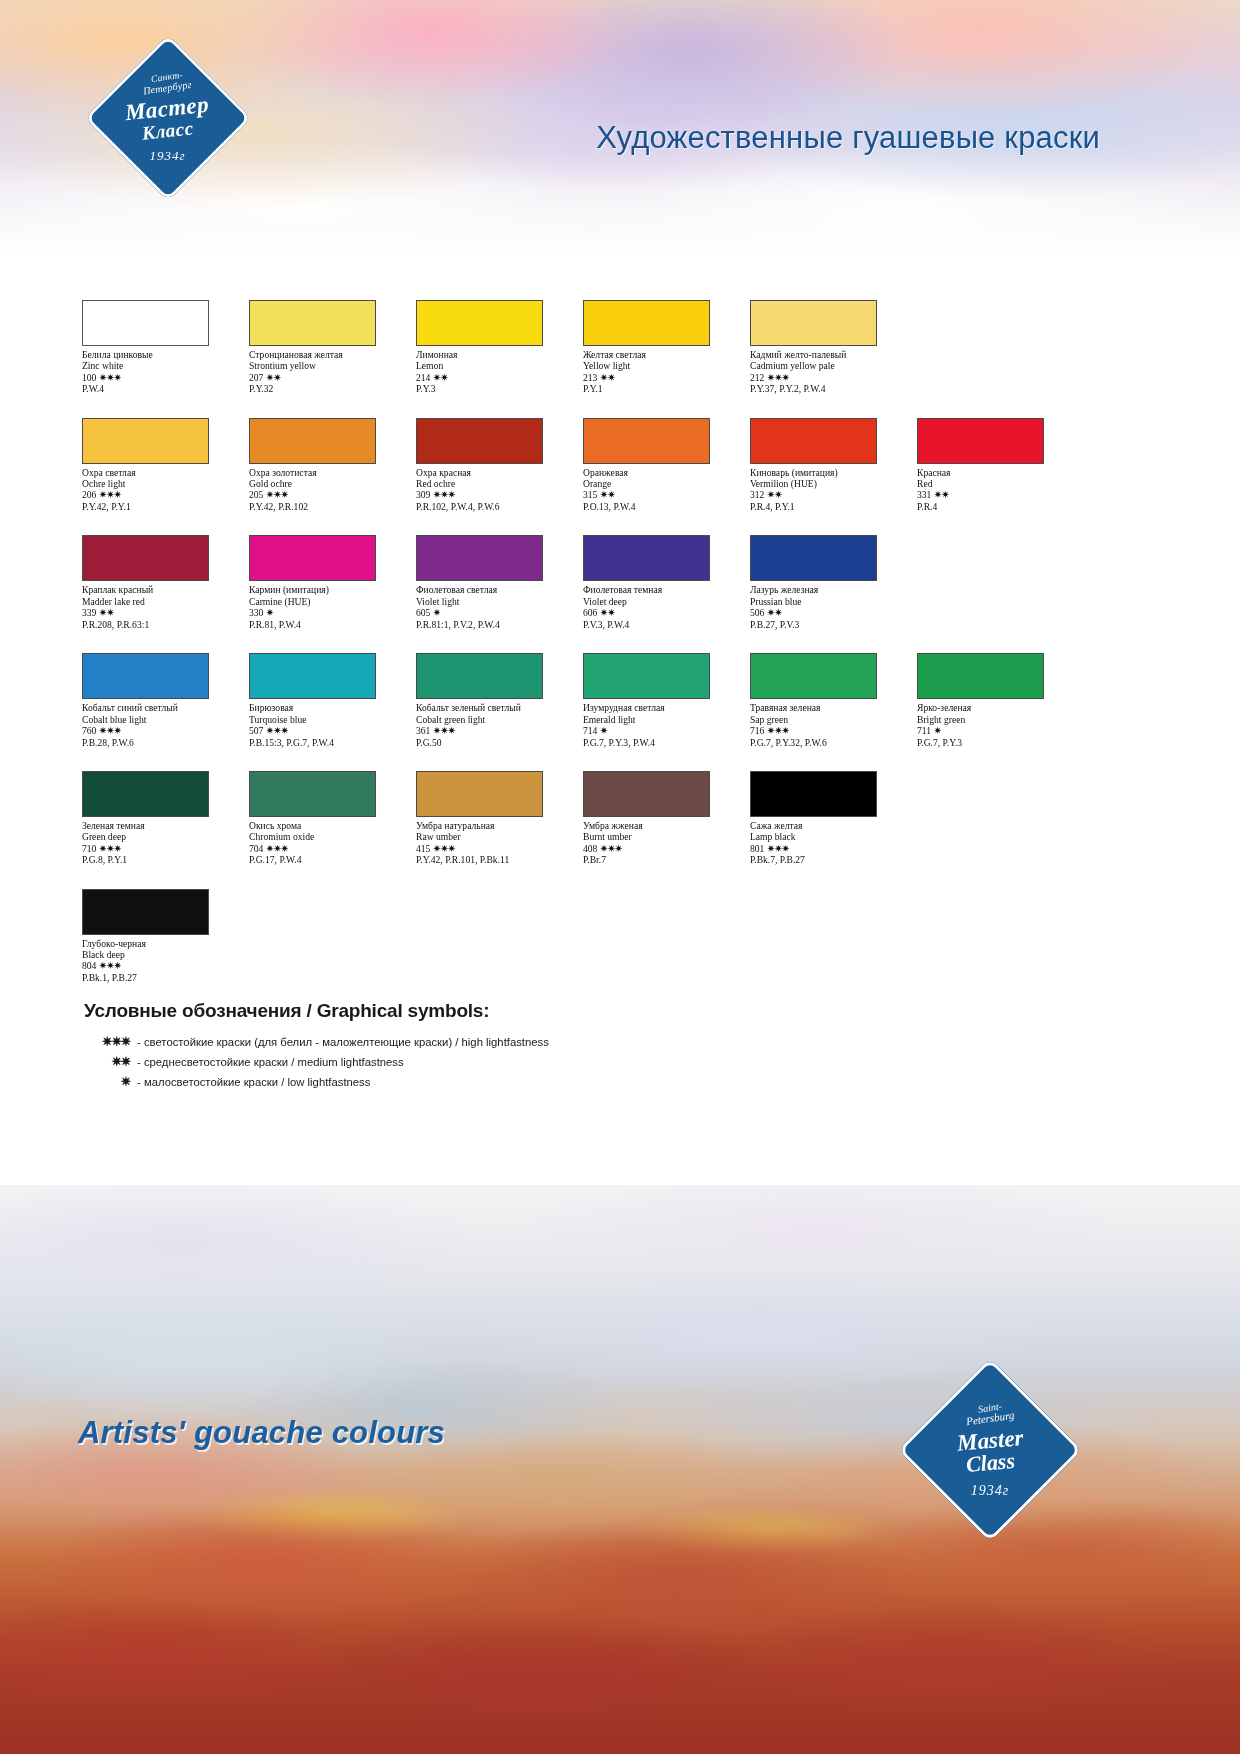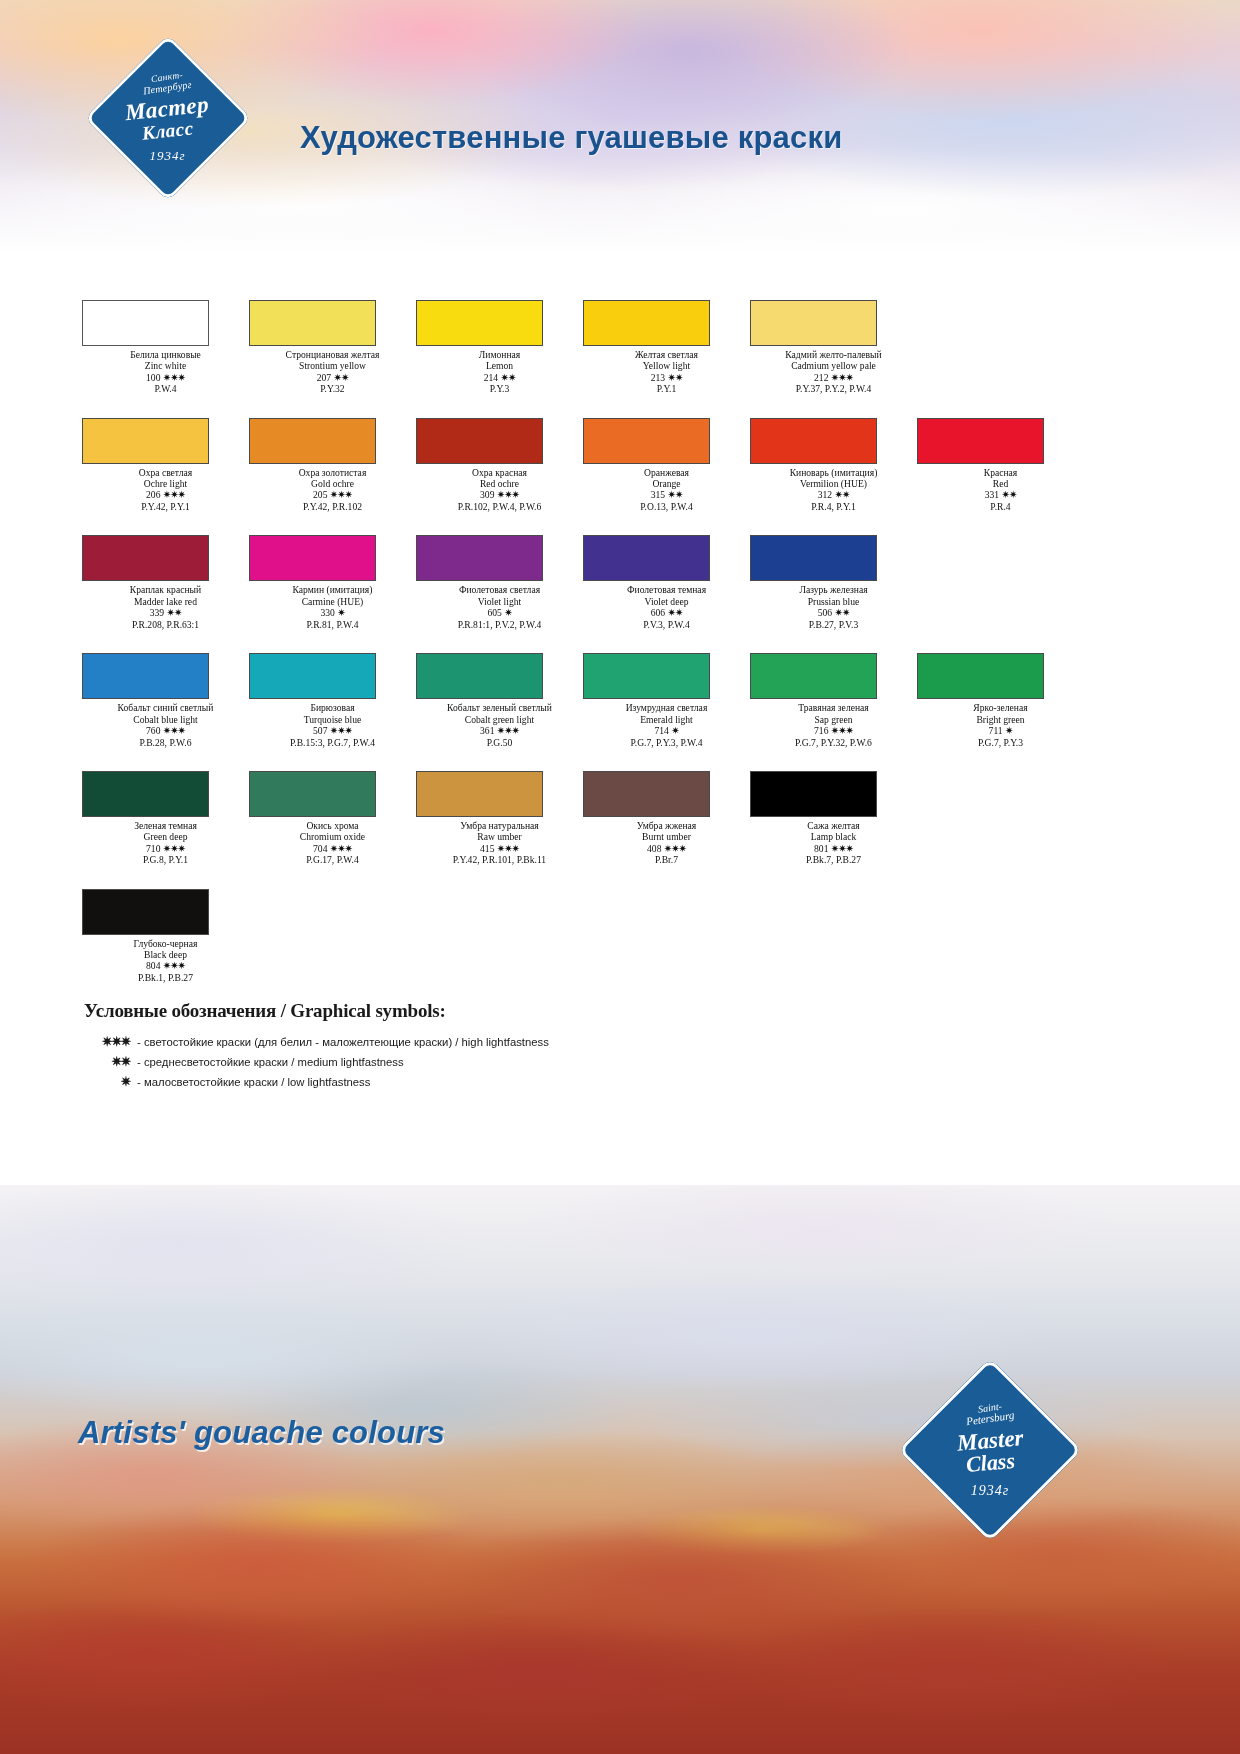--- a/index.html
+++ b/index.html
@@ -49,30 +49,31 @@
   #logo-top .l1{ font-size:9.5px; font-style:italic; letter-spacing:.3px; transform:rotate(-8deg); margin-bottom:1px;}
   #logo-top .l2{ font-size:10px; font-style:italic; letter-spacing:.3px; transform:rotate(-8deg); margin-bottom:4px;}
   #logo-top .l3{ font-size:23px; font-style:italic; font-weight:bold; letter-spacing:.5px; transform:rotate(-6deg);}
   #logo-top .l4{ font-size:19px; font-style:italic; font-weight:bold; letter-spacing:.5px; transform:rotate(-6deg); margin-top:1px;}
   #logo-top .l5{ font-size:13px; font-style:italic; margin-top:9px; letter-spacing:1px;}
 
   
   #header-title{
     position:absolute; left:300px; top:120px; width:800px;
     font-family:"Liberation Sans", sans-serif;
-    font-weight:bold; font-size:31px; color:#19528c;
+    font-weight:normal; font-size:31px; color:#19528c;
     letter-spacing:.2px;
     text-shadow:1px 1px 0 rgba(255,255,255,.6);
+    text-align:right;
   }
 
   
   #grid{
     position:absolute; left:82px; top:300px; width:1078px;
   }
-  .srow{ display:flex;text-align:center; }
+  .srow{ display:flex; }
   .cell{ width:167px; margin-right:0; }
   .swatch{
     width:127px; height:46px;
     border:1px solid #4a4a4a;
     margin-bottom:3px;
   }
   .swatch.white-sw{ border:1px solid #555; }
   .nm-ru, .nm-en, .nm-code, .nm-pig{
     font-family:"Liberation Serif", serif;
     font-size:9.6px; color:#111; line-height:1.18;
@@ -80,21 +81,21 @@
   }
   .nm-code .stars{ letter-spacing:-1px; font-size:10px; }
   .rowgap{ height:23px; }
 
   
   #legend{
     position:absolute; left:84px; top:1000px; width:760px;
   }
   #legend h2{
     margin:0 0 10px 0;
-    font-family:Liberation Serif, serif;
+    font-family:Liberation Sans, sans-serif;
     font-weight:bold; font-size:19px; color:#1a1a1a;
     letter-spacing:-.2px;
   }
   .lg-line{
     font-family:"Liberation Sans", sans-serif;
     font-size:11.3px; color:#1a1a1a;
     line-height:1.55;
     display:flex; align-items:baseline;
   }
   .lg-stars{ font-size:13px; letter-spacing:-1.5px; font-weight:bold; display:inline-block; text-align:right; }

